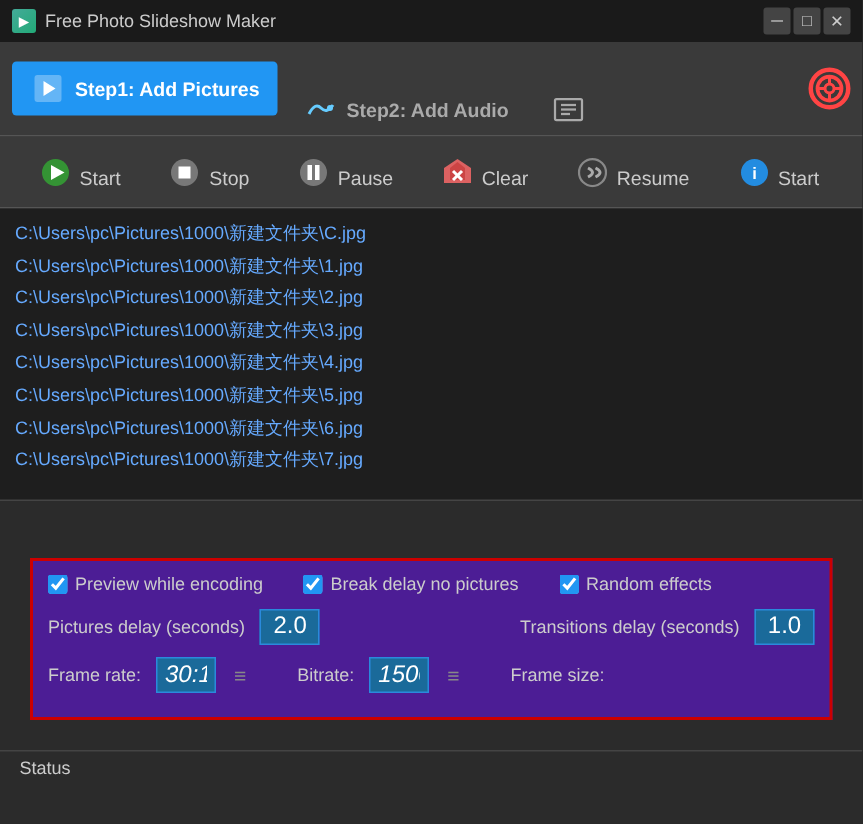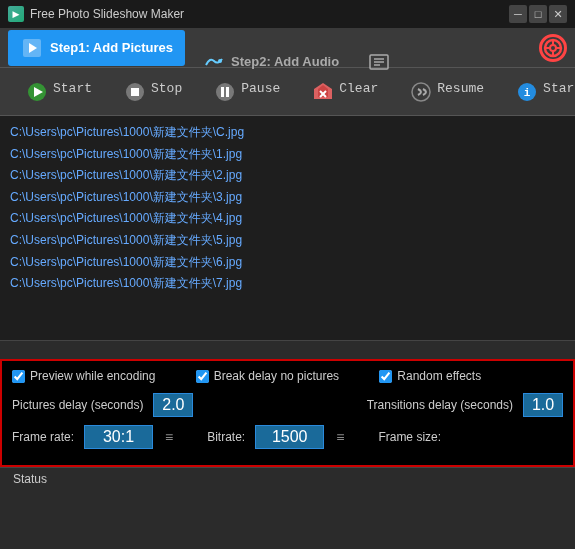--- a/index.html
+++ b/index.html
@@ -49,21 +49,21 @@
       color: #ccc;
       cursor: pointer;
       font-size: 11px;
       display: flex; align-items: center; justify-content: center;
       border-radius: 2px;
     }
 
     
     .steps-bar {
       background: #3a3a3a;
-      height: 40px;
+      height: 63px;
       display: flex;
       align-items: center;
       padding: 0 8px;
       gap: 4px;
       border-bottom: 1px solid #555;
     }
     .step-btn {
       height: 36px;
       display: flex;
       align-items: center;
@@ -103,61 +103,60 @@
       background: #3a3a3a;
       height: 48px;
       display: flex;
       align-items: center;
       padding: 0 12px;
       gap: 4px;
       border-bottom: 1px solid #555;
     }
     .toolbar-btn {
       display: flex;
-      align-items: flex-start;
+      align-items: flex-end;
       gap: 5px;
       padding: 6px 14px;
       background: transparent;
       border: none;
       color: #ccc;
       cursor: pointer;
       font-size: 13px;
       border-radius: 3px;
-      font-family: Liberation Mono, monospace;
     }
     .toolbar-btn .tb-icon {
       width: 22px; height: 22px;
       display: flex; align-items: center; justify-content: center;
     }
 
     
     .file-area {
       background: #1e1e1e;
-      height: 225px;
+      height: 195px;
       padding: 6px 10px;
       overflow-y: auto;
       border-bottom: 1px solid #444;
       display: flex;
       gap: 6px;
     }
     .file-list {
       flex: 1;
     }
     .file-item {
       color: #6af;
       font-size: 12px;
       line-height: 1.8;
       white-space: nowrap;
     }
 
     
     .bottom-section {
-      background: #000000;
+      background: #4c1d95;
       border: 2px solid #c00;
-      margin: 0;
+      margin: 20px;
       padding: 8px 10px;
     }
     .checkboxes-row {
       display: flex;
       align-items: center;
       margin-bottom: 10px;
       gap: 0;
     }
     .check-item {
       display: flex;
@@ -188,21 +187,22 @@
     .param-input {
       background: #1a6a9a;
       border: 1px solid #2a8adc;
       color: white;
       font-size: 16px;
       padding: 2px 5px;
       width: 40px;
       text-align: center;
     }
     .param-input.wide {
-      width: 69px;
+      width: 40px;
+      font-style: italic;
     }
     .param-equals {
       color: #888;
       font-size: 14px;
       margin-left: 2px;
     }
 
     
     .status-bar {
       background: #2b2b2b;

